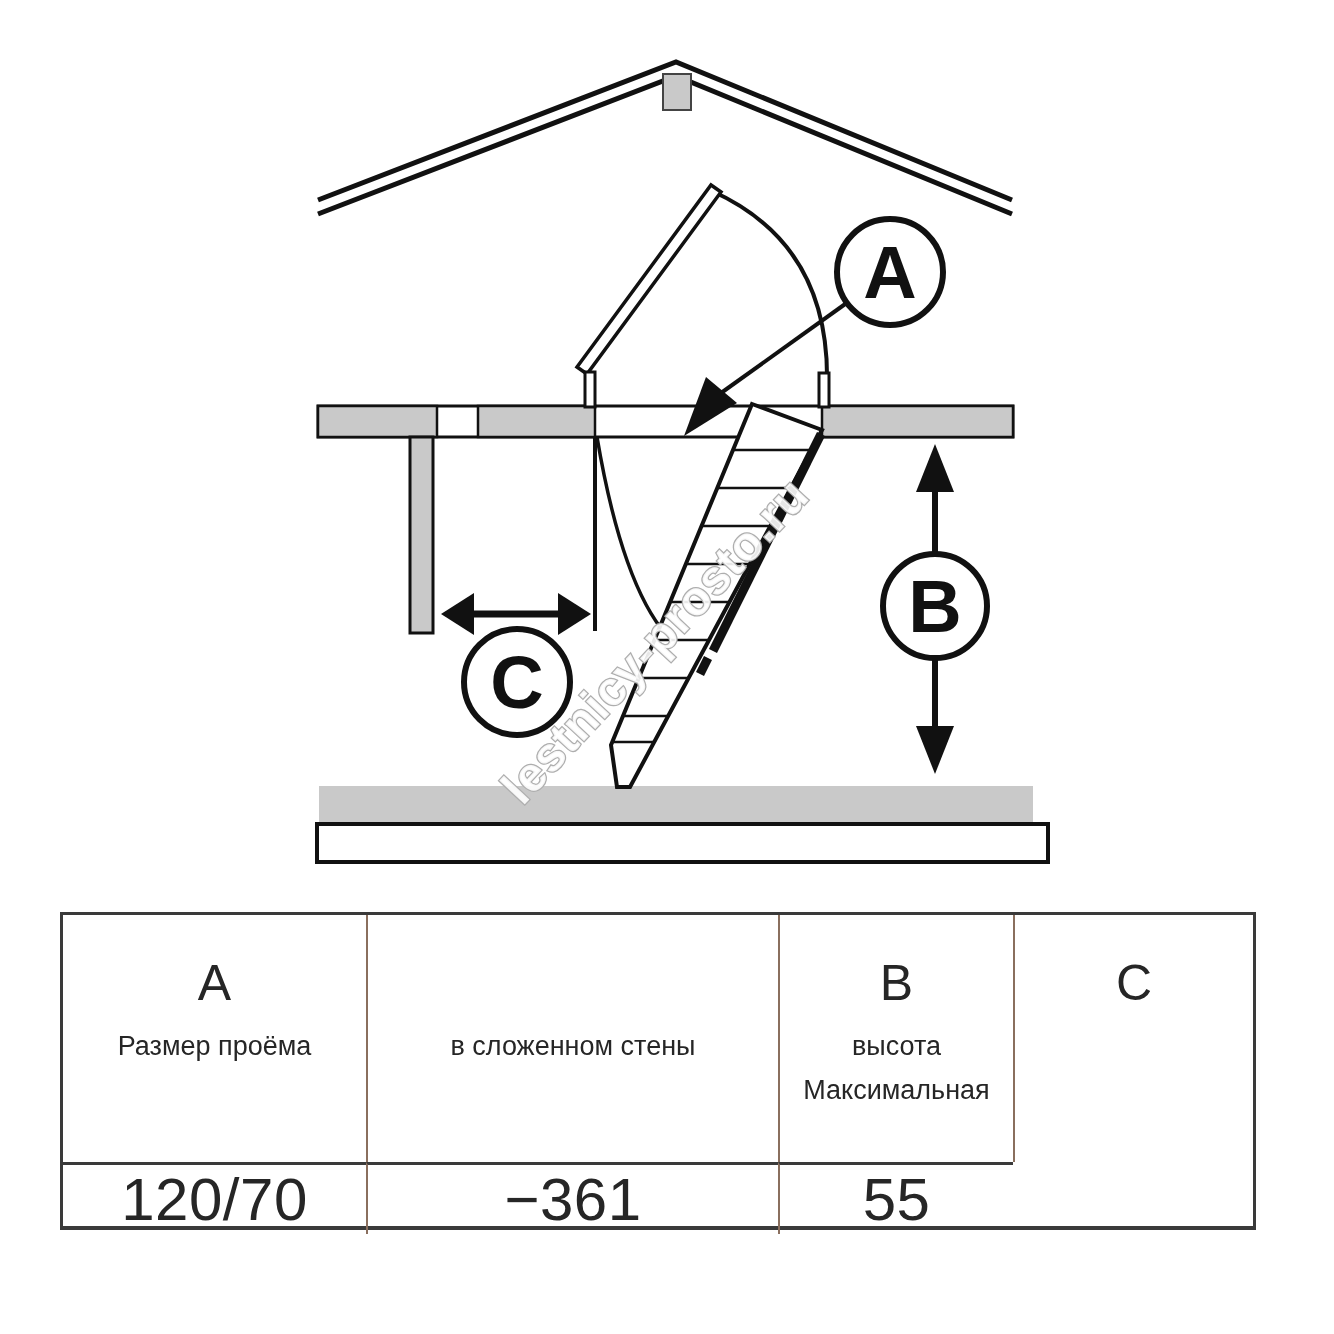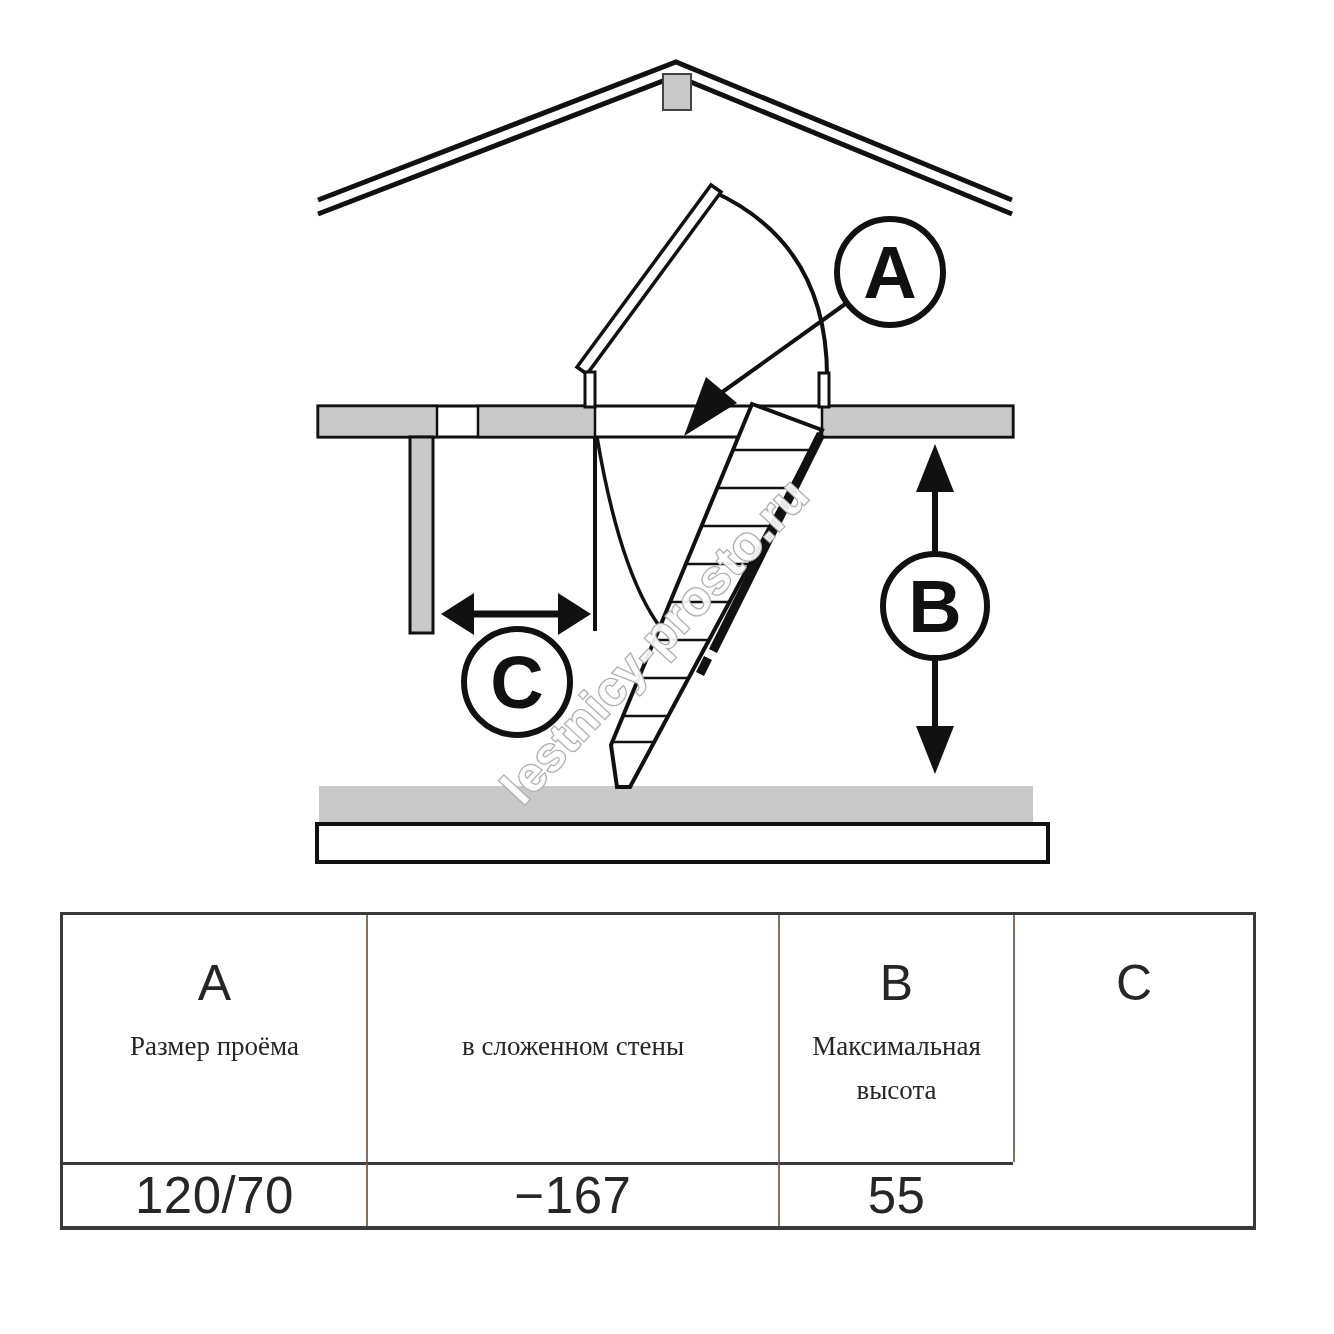--- a/index.html
+++ b/index.html
@@ -20,22 +20,22 @@
     background:#ffffff;
   }
   .hcell, .vcell { box-sizing:border-box; display:flex; flex-direction:column; align-items:center; }
   .hcell.bl, .vcell.bl { border-left:2px solid #8a6f5e; }
   .vcell { border-top:3px solid #3a3a3a; justify-content:center; }
   .letter {
     margin-top:40px; height:56px; line-height:56px;
     font-size:50px; color:#262626; font-weight:400; text-align:center;
   }
   .lines { margin-top:13px; text-align:center; }
-  .line { font-size:27px; line-height:44px; color:#262626; white-space:nowrap;font-family:Liberation Serif, serif; }
-  .value { font-size:51px; color:#262626; letter-spacing:0.5px;text-align:center; }
+  .line { font-size:27px; line-height:44px; color:#262626; white-space:nowrap; }
+  .value { font-size:60px; color:#262626; letter-spacing:0.5px;text-align:center; }
 </style>
 </head>
 <body>
 
 <div class="canvas">
 
   <svg width="1334" height="900" viewBox="0 0 1334 900">
 
     <polyline points="318,200 676,62 1012,200" fill="none" stroke="#111111" stroke-width="5"></polyline>
     <polyline points="318,214 676,76 1012,214" fill="none" stroke="#111111" stroke-width="5"></polyline>
@@ -115,32 +115,32 @@
     </div>
     <div class="hcell bl">
       <div class="letter"></div>
       <div class="lines">
         <div class="line">в сложенном стены</div>
       </div>
     </div>
     <div class="hcell bl">
       <div class="letter">B</div>
       <div class="lines">
+        <div class="line">высота</div>
         <div class="line">Максимальная</div>
-        <div class="line">высота</div>
       </div>
     </div>
     <div class="hcell bl">
       <div class="letter">C</div>
     </div>
 
     <div class="vcell">
       <div class="value">120/70</div>
     </div>
     <div class="vcell bl">
-      <div class="value">−167</div>
+      <div class="value">−361</div>
     </div>
     <div class="vcell bl">
       <div class="value">55</div>
     </div>
   </div>
 
 </div>
 
 </body></html>

